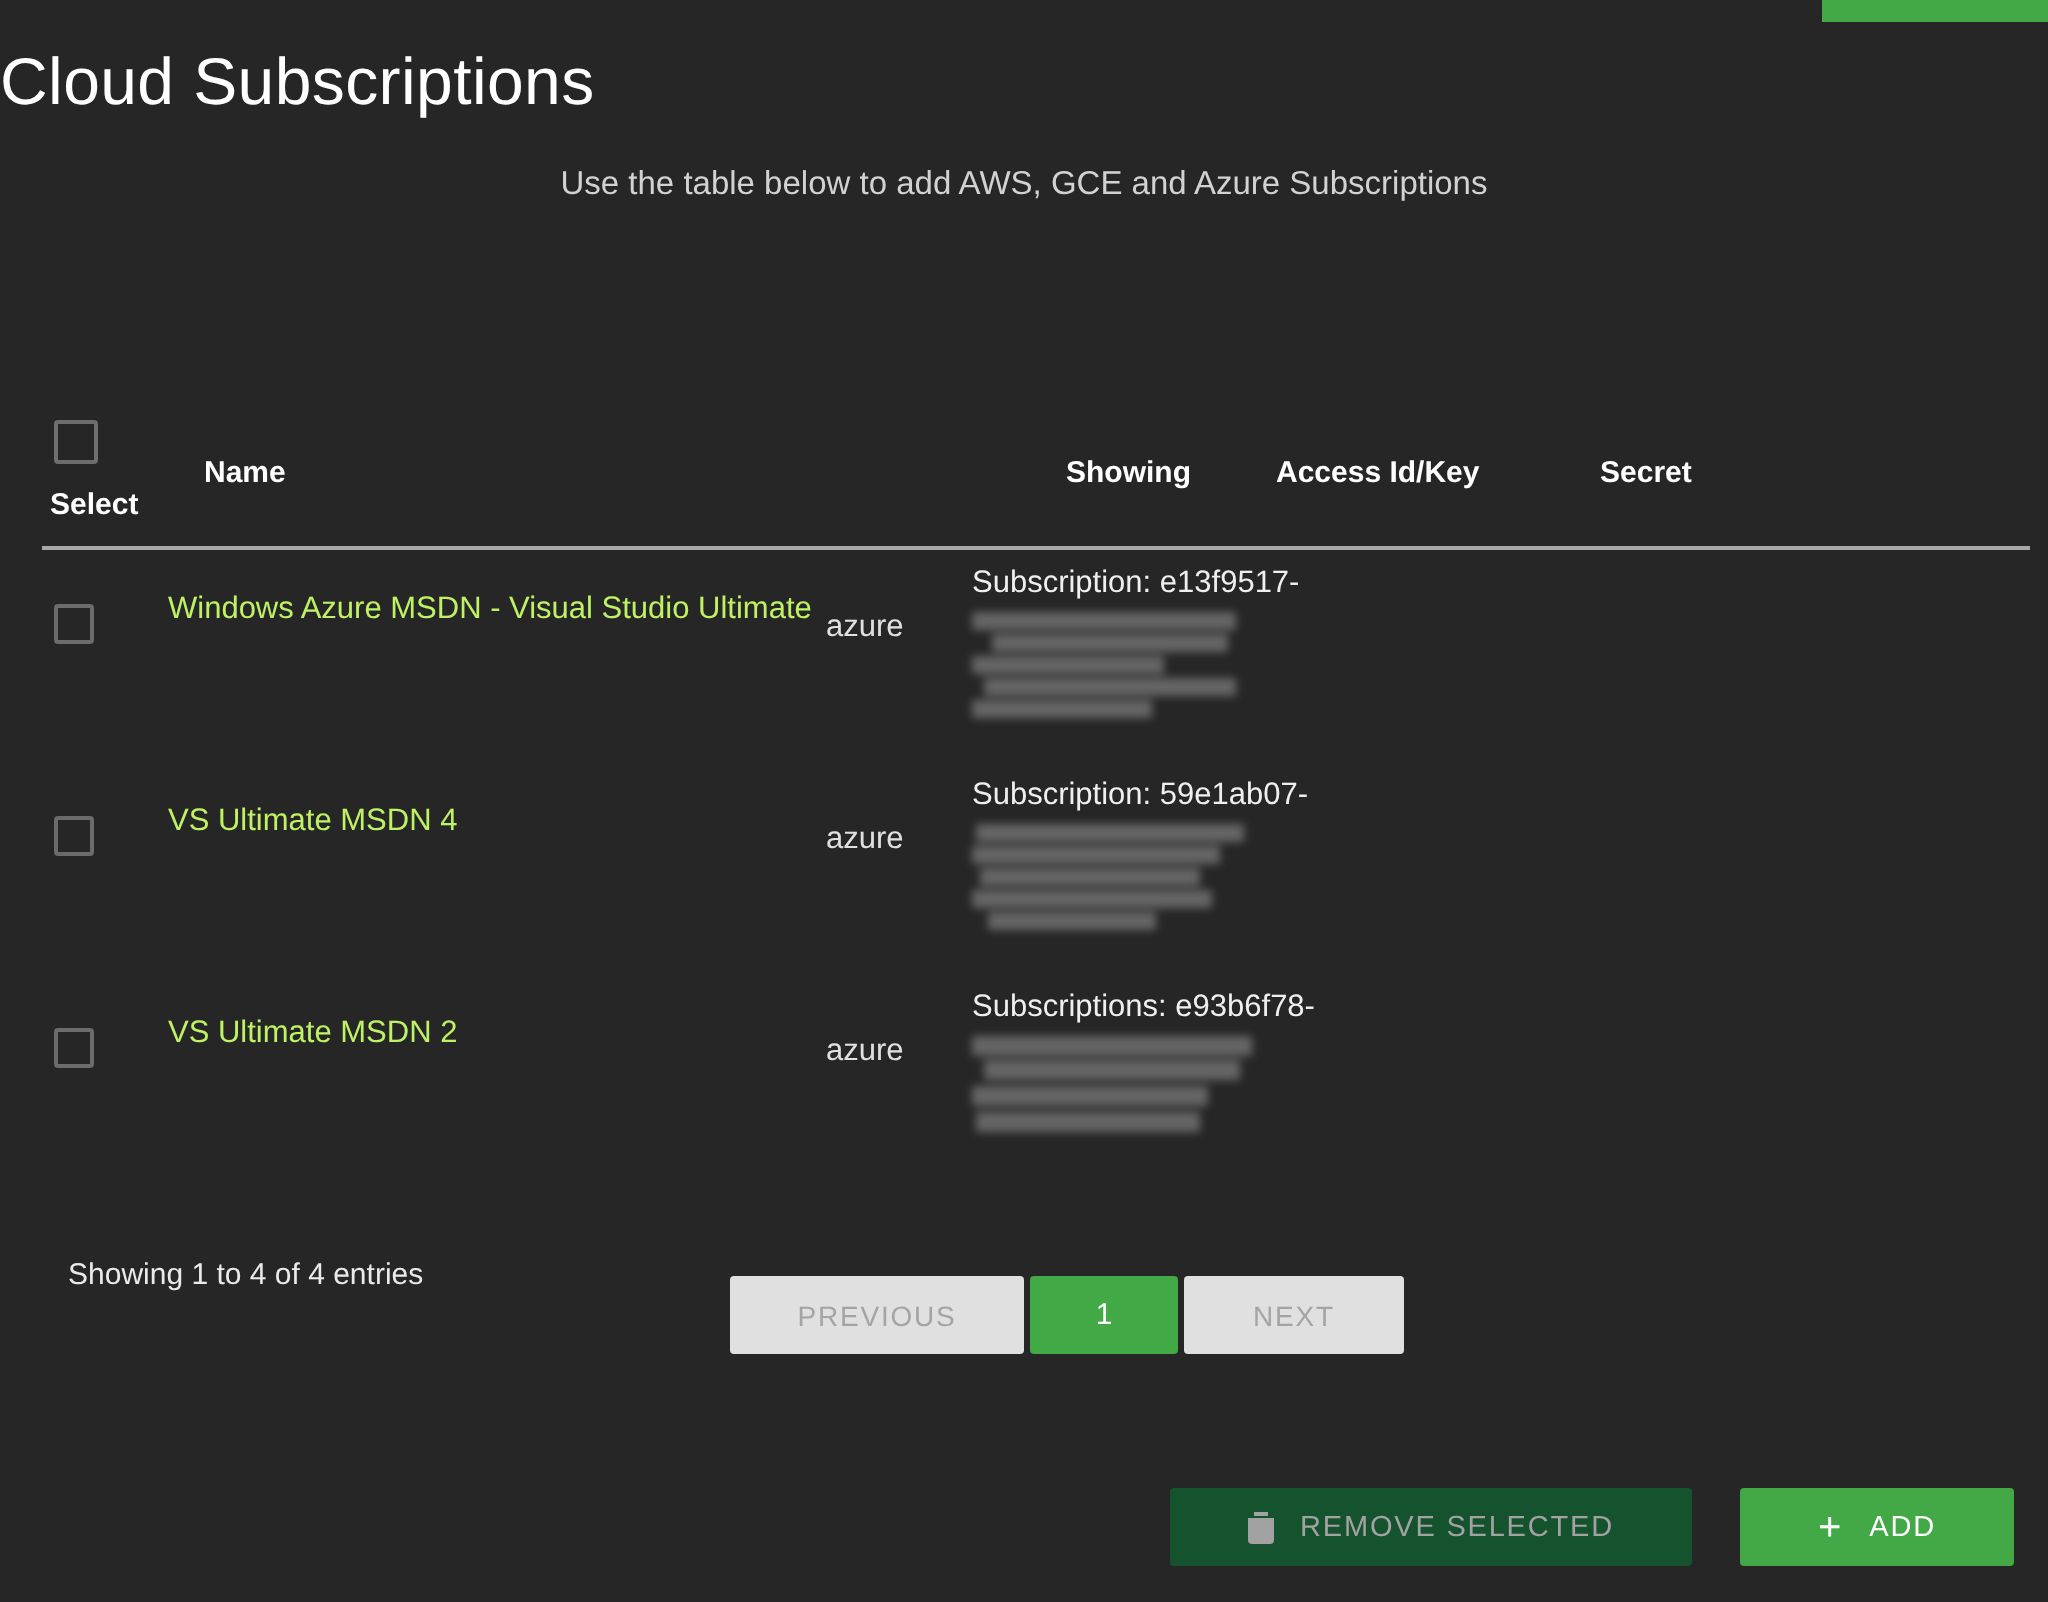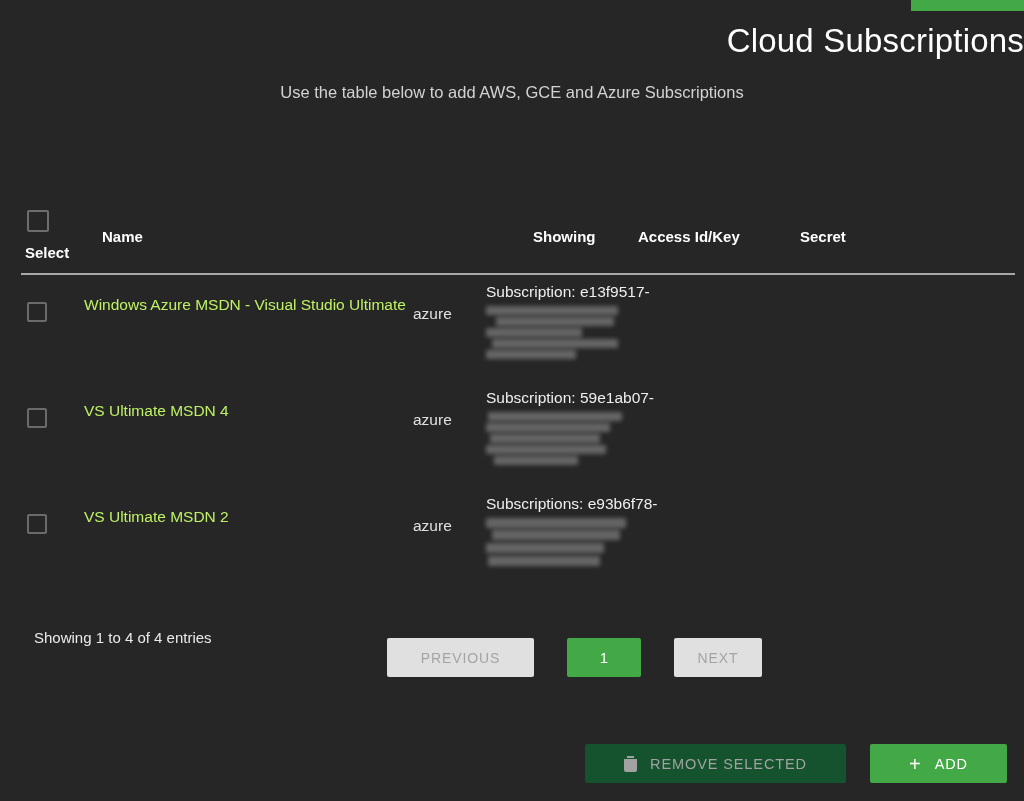--- a/index.html
+++ b/index.html
@@ -28,21 +28,21 @@
     height: 11px;
     background: #43a846;
   }
 
   
   .page-title {
     position: absolute;
     top: 22px;
     left: 0;
     width: 1024px;
-    text-align: right;
+    text-align: left;
     font-size: 33px;
     font-weight: 400;
     color: #ffffff;
     letter-spacing: 0.2px;
     line-height: 38px;
   }
 
   .page-subtitle {
     position: absolute;
     top: 81px;
@@ -174,41 +174,41 @@
   .showing-entries {
     position: absolute;
     left: 34px;
     top: 629px;
     font-size: 15px;
     color: #eaeaea;
   }
 
   .pager {
     position: absolute;
-    left: 387px;
+    left: 365px;
     top: 638px;
     display: flex;
-    gap: 33px;
+    gap: 3px;
   }
 
   .pg-btn {
     height: 39px;
     border: none;
     border-radius: 2px;
     font-family: "Liberation Sans", sans-serif;
     font-size: 14px;
     letter-spacing: 0.9px;
     cursor: pointer;
   }
   .pg-prev, .pg-next {
     background: #e0e0e0;
     color: #a4a4a4;
   }
   .pg-prev { width: 147px; }
-  .pg-next { width: 88px; }
+  .pg-next { width: 110px; }
   .pg-num {
     width: 74px;
     background: #43a846;
     color: #ffffff;
     font-size: 15px;
     letter-spacing: 0;
   }
 
   
   .actions {

